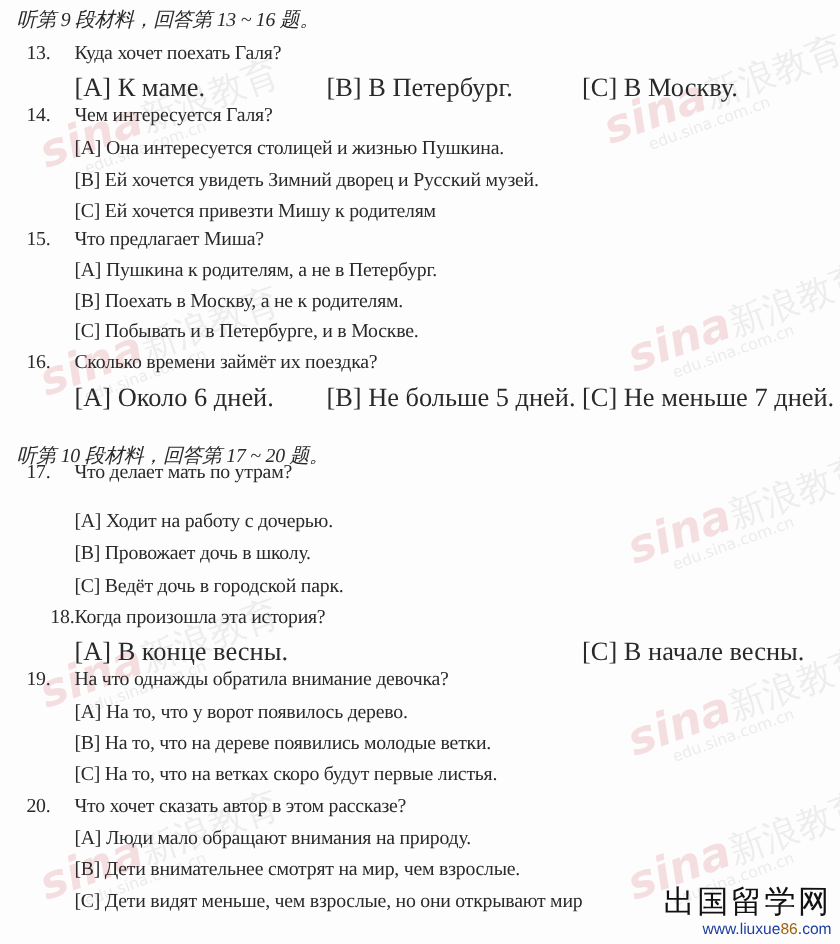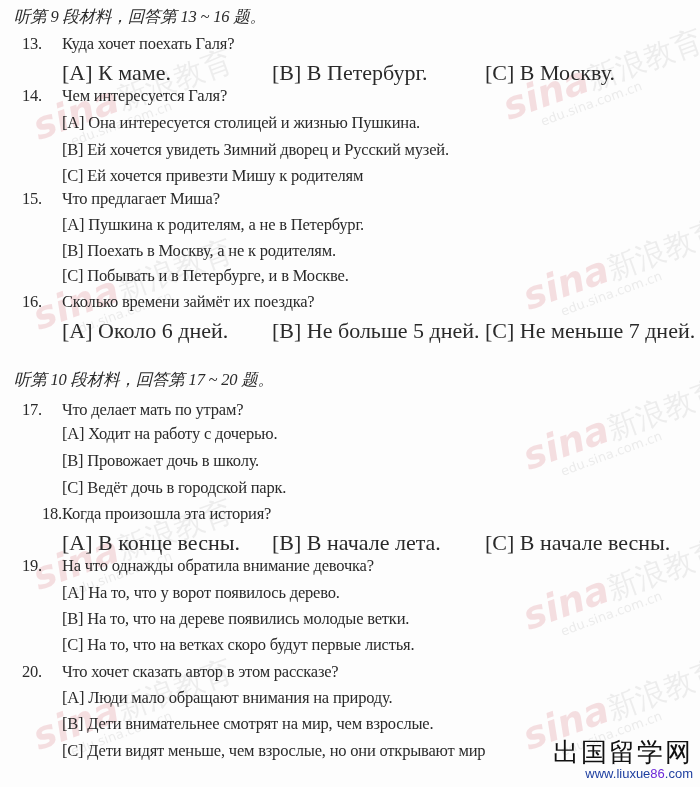--- a/index.html
+++ b/index.html
@@ -15,21 +15,21 @@
   .opt { left:62px; }
   .opt3 { position:absolute; white-space:nowrap; font-size:22px; }
   .wm { position:absolute; pointer-events:none; opacity:0.13; transform:rotate(-20deg);
         font-family:"DejaVu Sans", sans-serif; white-space:nowrap; }
   .wm .sina { font-weight:bold; font-style:italic; font-size:38px; color:#c0142a; }
   .wm .cn { font-size:30px; color:#888; }
   .wm .url { display:block; font-size:13px; color:#777; margin-left:30px; margin-top:-6px; }
   .logo { position:absolute; right:7px; bottom:6px; text-align:right; }
   .logo .t { font-family:"DejaVu Sans", sans-serif; font-size:26px; color:#111; letter-spacing:2px; line-height:28px; }
   .logo .u { font-family:"Liberation Sans", sans-serif; font-size:13px; color:#1e3fa0; }
-  .logo .u .r { color:#6d28d9; }
+  .logo .u .r { color:#a16207; }
 </style>
 </head>
 <body>
 
 <div class="page">
 
   <div class="wm" style="left:30px;top:70px;"><span class="sina">sina</span><span class="cn">新浪教育</span><span class="url">edu.sina.com.cn</span></div>
   <div class="wm" style="left:500px;top:50px;"><span class="sina">sina</span><span class="cn">新浪教育</span><span class="url">edu.sina.com.cn</span></div>
   <div class="wm" style="left:30px;top:260px;"><span class="sina">sina</span><span class="cn">新浪教育</span><span class="url">edu.sina.com.cn</span></div>
   <div class="wm" style="left:520px;top:240px;"><span class="sina">sina</span><span class="cn">新浪教育</span><span class="url">edu.sina.com.cn</span></div>
@@ -56,28 +56,27 @@
   <div class="line opt" style="top:241px;">[B] Поехать в Москву, а не к родителям.</div>
   <div class="line opt" style="top:266px;">[C] Побывать и в Петербурге, и в Москве.</div>
 
   <div class="line q" style="top:292px;"><span class="num">16.</span><span>Сколько времени займёт их поездка?</span></div>
   <div class="opt3" style="left:62px;top:318px;">[A] Около 6 дней.</div>
   <div class="opt3" style="left:272px;top:318px;">[B] Не больше 5 дней.</div>
   <div class="opt3" style="left:485px;top:318px;">[C] Не меньше 7 дней.</div>
 
   <div class="line hdr" style="top:369px;">听第 10 段材料，回答第 17 ~ 20 题。</div>
 
-  <div class="line q" style="top:400px;"><span class="num">17.</span><span>Что делает мать по утрам?</span></div>
+  <div class="line q" style="top:383px;"><span class="num">17.</span><span>Что делает мать по утрам?</span></div>
   <div class="line opt" style="top:424px;">[A] Ходит на работу с дочерью.</div>
   <div class="line opt" style="top:451px;">[B] Провожает дочь в школу.</div>
   <div class="line opt" style="top:478px;">[C] Ведёт дочь в городской парк.</div>
 
   <div class="line q" style="top:504px;text-align:right;"><span class="num">18.</span><span>Когда произошла эта история?</span></div>
   <div class="opt3" style="left:62px;top:530px;">[A] В конце весны.</div>
-  <div class="opt3" style="left:272px;top:530px;">[B] В начале лета.</div>
   <div class="opt3" style="left:485px;top:530px;">[C] В начале весны.</div>
 
   <div class="line q" style="top:556px;"><span class="num">19.</span><span>На что однажды обратила внимание девочка?</span></div>
   <div class="line opt" style="top:583px;">[A] На то, что у ворот появилось дерево.</div>
   <div class="line opt" style="top:609px;">[B] На то, что на дереве появились молодые ветки.</div>
   <div class="line opt" style="top:635px;">[C] На то, что на ветках скоро будут первые листья.</div>
 
   <div class="line q" style="top:662px;"><span class="num">20.</span><span>Что хочет сказать автор в этом рассказе?</span></div>
   <div class="line opt" style="top:688px;">[A] Люди мало обращают внимания на природу.</div>
   <div class="line opt" style="top:714px;">[B] Дети внимательнее смотрят на мир, чем взрослые.</div>

